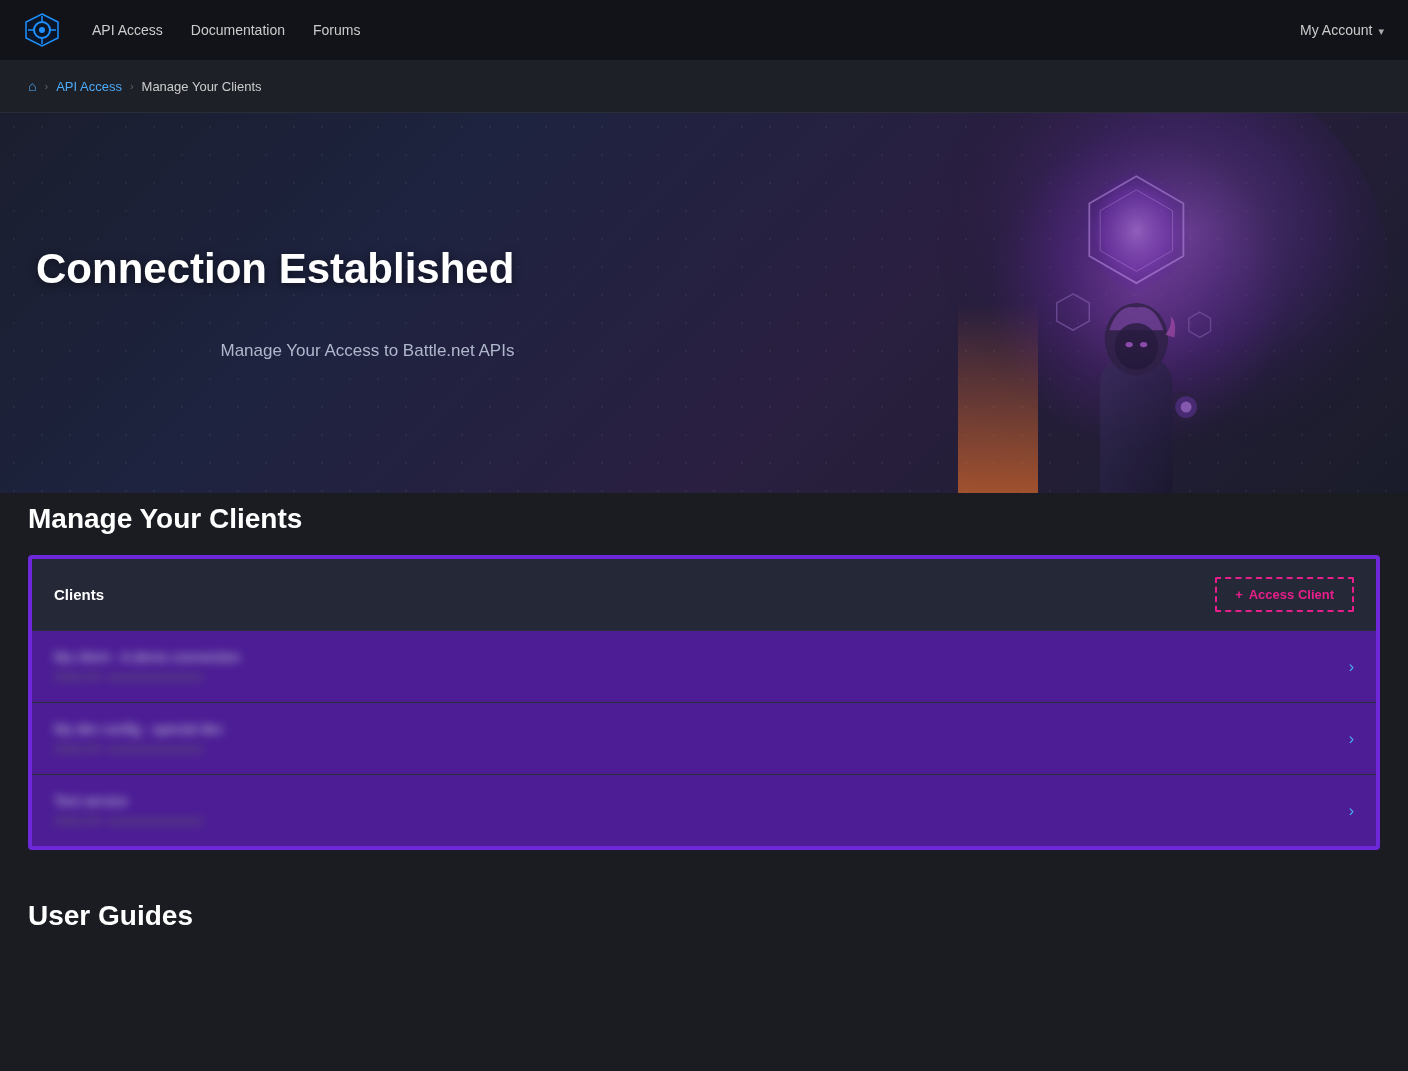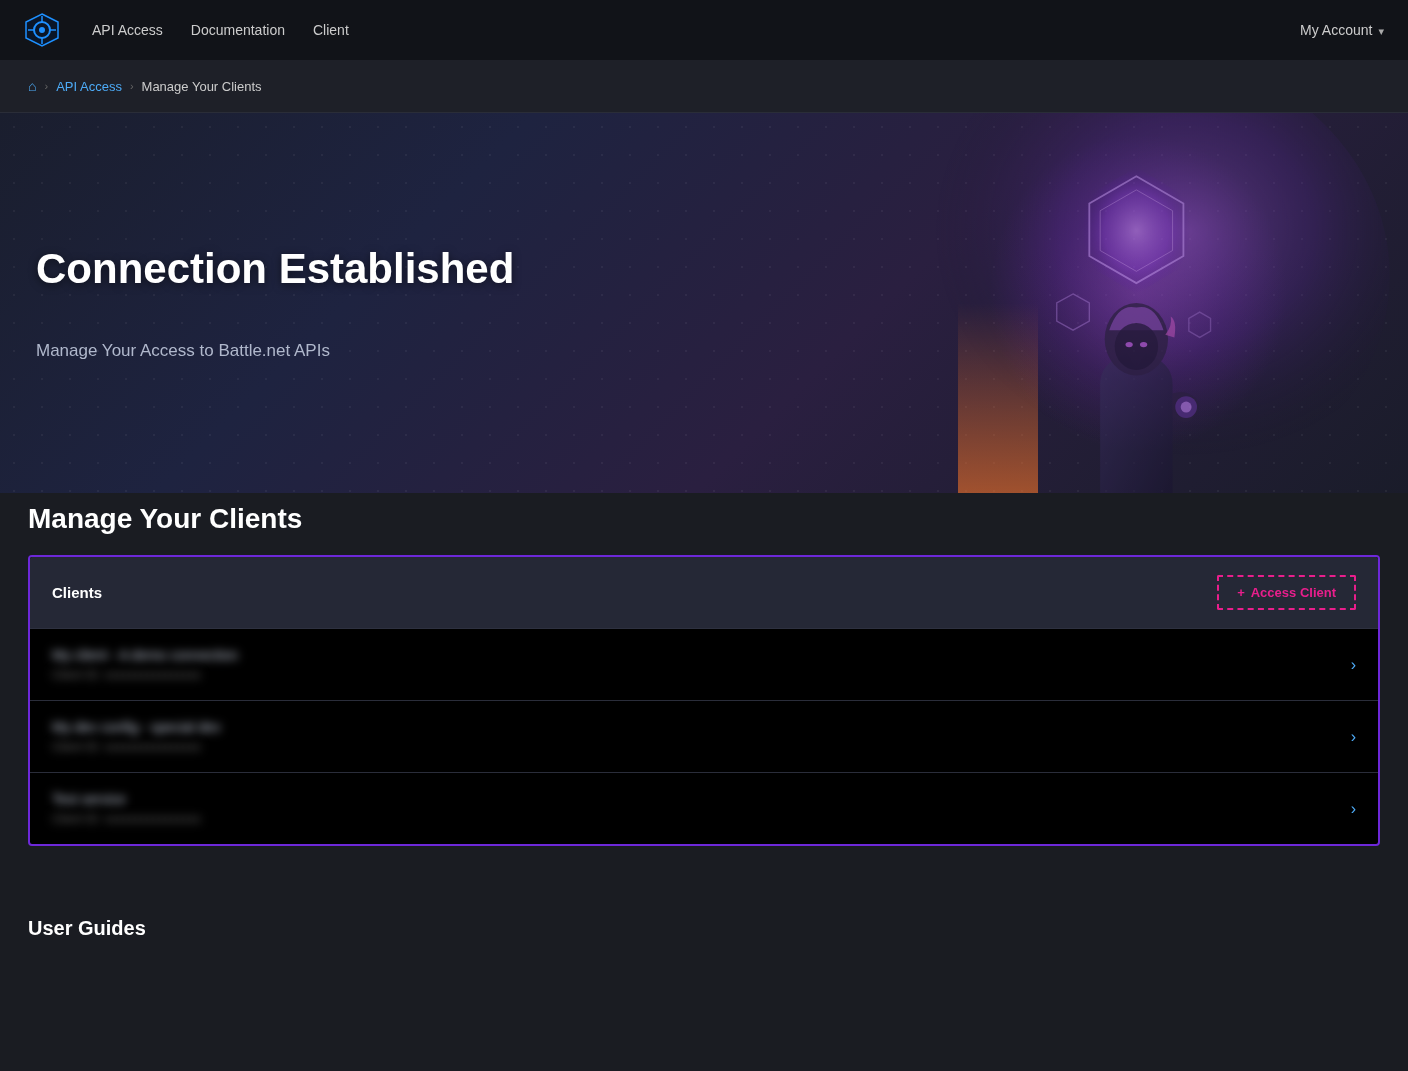--- a/index.html
+++ b/index.html
@@ -128,20 +128,21 @@
       content: '';
       position: absolute;
       inset: 0;
       background-image: radial-gradient(circle, rgba(255,255,255,0.05) 1px, transparent 1px);
       background-size: 28px 28px;
       z-index: 1;
     }
 
     .hero-content {
       z-index: 3;
+      text-align: right;
     }
 
     
     .main-content {
       background: #1a1c22;
       padding: 0 28px 60px;
     }
 
     .description-section {
       padding: 50px 0 40px;
@@ -163,24 +164,24 @@
 
     .manage-section h2 {
       font-size: 28px;
       font-weight: 700;
       color: #ffffff;
       margin-bottom: 20px;
     }
 
     
     .clients-table {
-      border: 2px solid #6d28d9;
+      border: 4px solid #6d28d9;
       border-radius: 4px;
       overflow: hidden;
-      background: #000000;
+      background: #4c1d95;
     }
 
     .clients-header {
       display: flex;
       align-items: center;
       justify-content: space-between;
       padding: 18px 22px;
       background: #252836;
       border-bottom: 1px solid #2e3140;
     }
@@ -244,25 +245,24 @@
       color: #4dabf7;
       font-size: 16px;
     }
 
     
     .user-guides-section {
       padding: 20px 0 0;
     }
 
     .user-guides-section h2 {
-      font-size: 20px;
+      font-size: 28px;
       font-weight: 700;
       color: #ffffff;
       margin-bottom: 20px;
-      margin-top: 21px;
     }
 
     
     .hero-overlay {
       position: absolute;
       right: 0;
       top: 0;
       width: 55%;
       height: 100%;
       z-index: 1;
@@ -306,21 +306,21 @@
       </svg>
     </div>
     <ul class="nav-links">
       <li>
         <a href="#">API Access</a>
       </li>
       <li>
         <a href="#">Documentation</a>
       </li>
       <li>
-        <a href="#">Client</a>
+        <a href="#">Forums</a>
       </li>
     </ul>
   </div>
   <div class="nav-right">
     <span>My Account</span>
     <span style="font-size:11px; color:#aaa;">▾</span>
   </div>
 </nav>
 
 <div class="breadcrumb">

